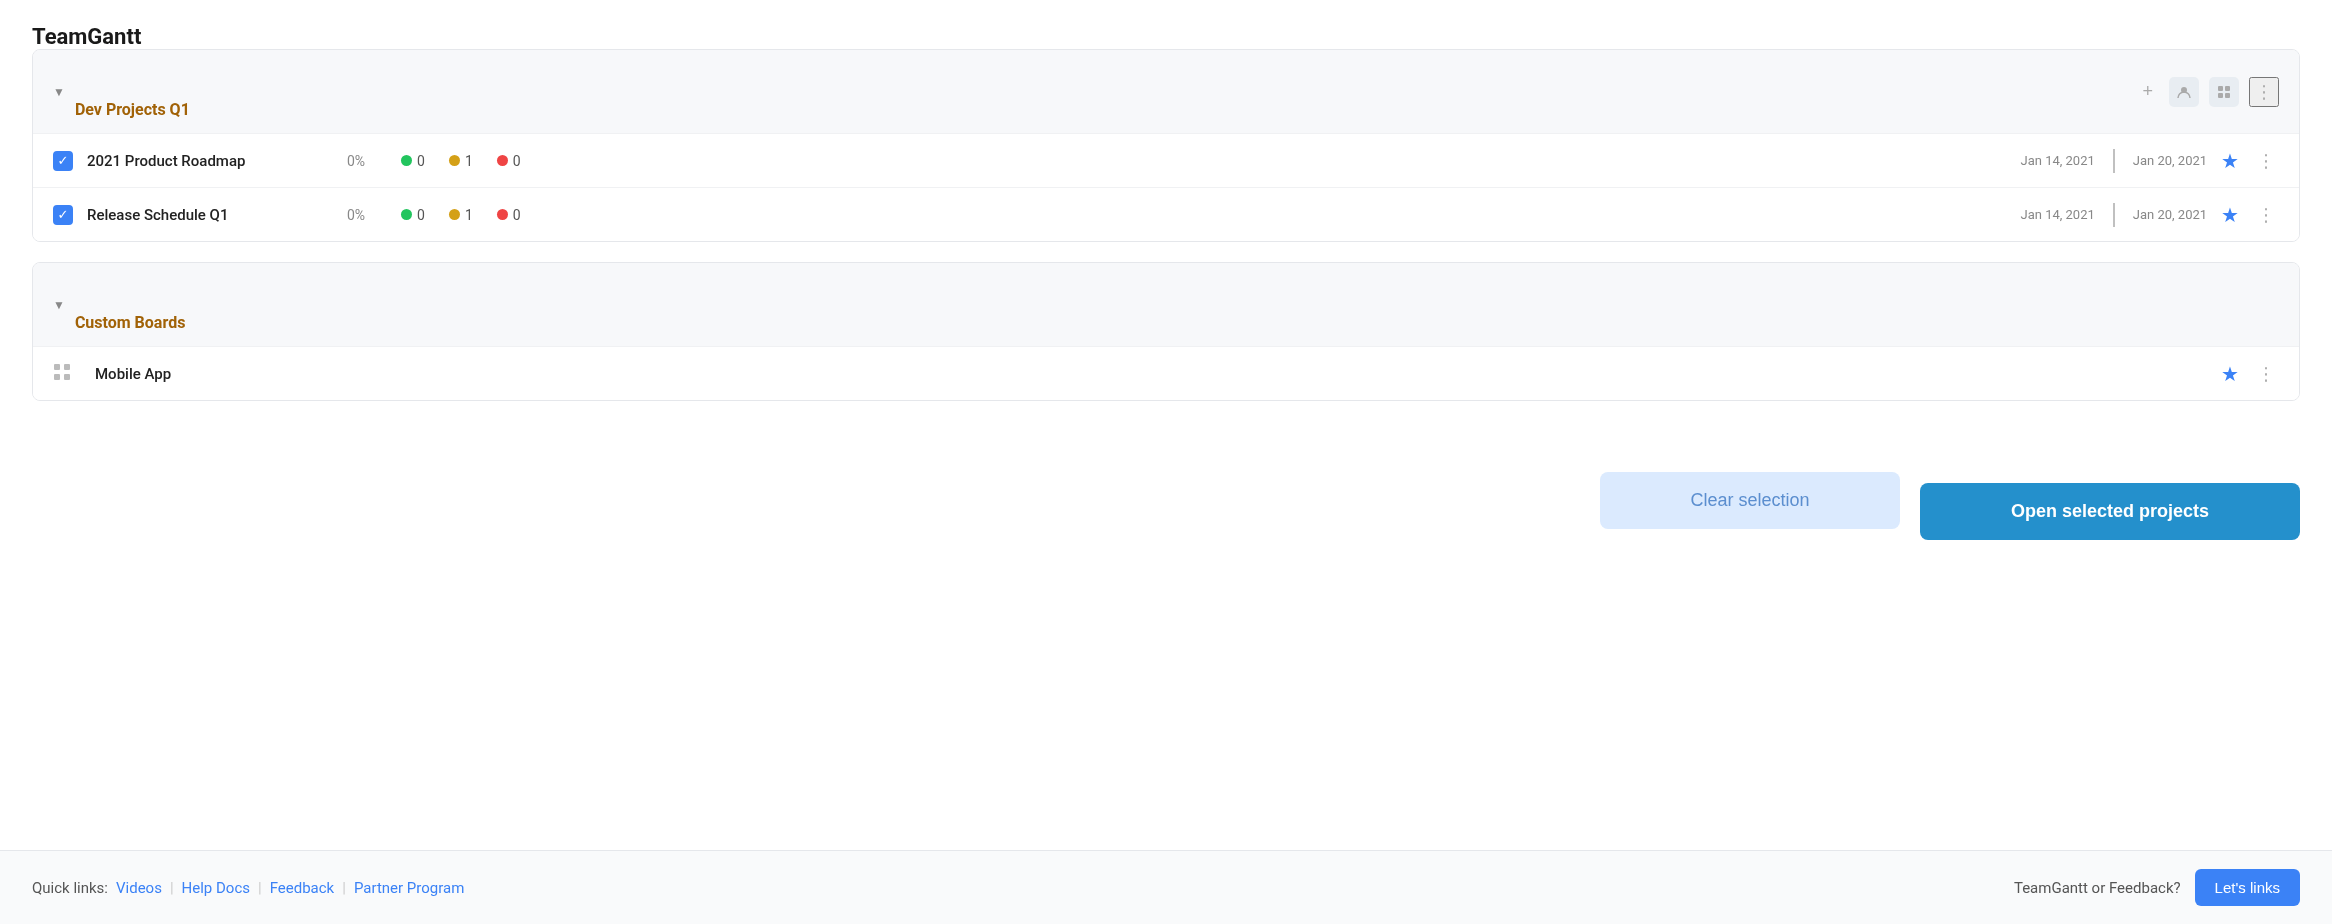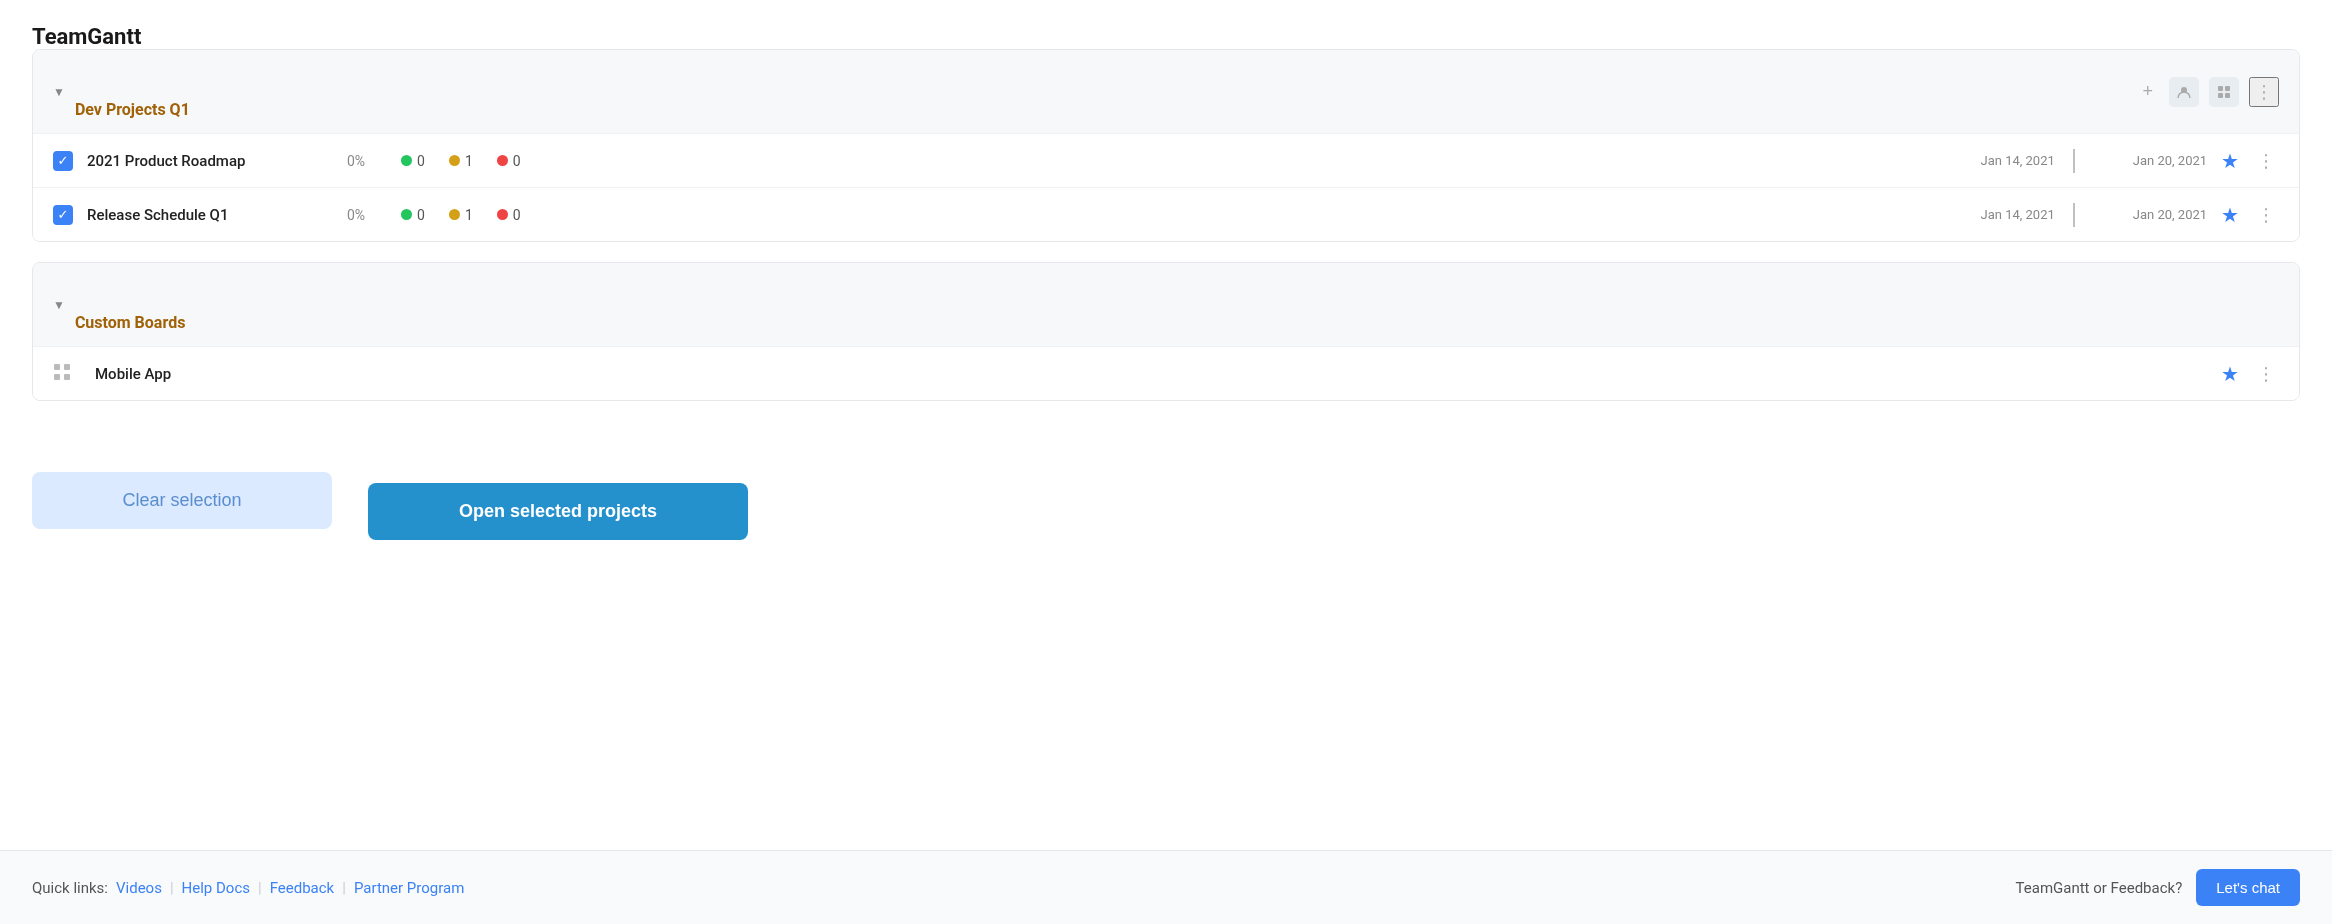--- a/index.html
+++ b/index.html
@@ -139,21 +139,20 @@
     .dot-red { background: #ef4444; }
     .project-row-right {
       display: flex;
       align-items: center;
       gap: 14px;
       margin-left: auto;
     }
     .date-text {
       font-size: 13px;
       color: #888;
-      margin-left: 40px;
     }
     .star-icon {
       color: #3b82f6;
       font-size: 20px;
       cursor: pointer;
     }
     .star-icon-filled { color: #3b82f6; }
     .dots-menu {
       color: #aaa;
       font-size: 18px;
@@ -162,22 +161,22 @@
     }
     .board-icon {
       color: #aaa;
       font-size: 16px;
       margin-right: 10px;
     }
     
     .action-row {
       display: flex;
       align-items: center;
-      justify-content: flex-start;
-      gap: 36px;
+      justify-content: flex-end;
+      gap: 20px;
       padding: 40px 0 30px 0;
     }
     .btn-clear {
       background: #dbeafe;
       color: #5b8ecf;
       border: none;
       border-radius: 8px;
       padding: 18px 50px;
       font-size: 18px;
       font-weight: 500;
@@ -381,15 +380,15 @@
     <a class="footer-link">Videos</a>
     <span class="footer-sep">|</span>
     <a class="footer-link">Help Docs</a>
     <span class="footer-sep">|</span>
     <a class="footer-link">Feedback</a>
     <span class="footer-sep">|</span>
     <a class="footer-link">Partner Program</a>
   </div>
   <div class="footer-right">
     <span class="footer-question">TeamGantt or Feedback?</span>
-    <button class="btn-chat">Let's chat</button>
+    <button class="btn-chat">Let's links</button>
   </div>
 </div>
 
 </body></html>

